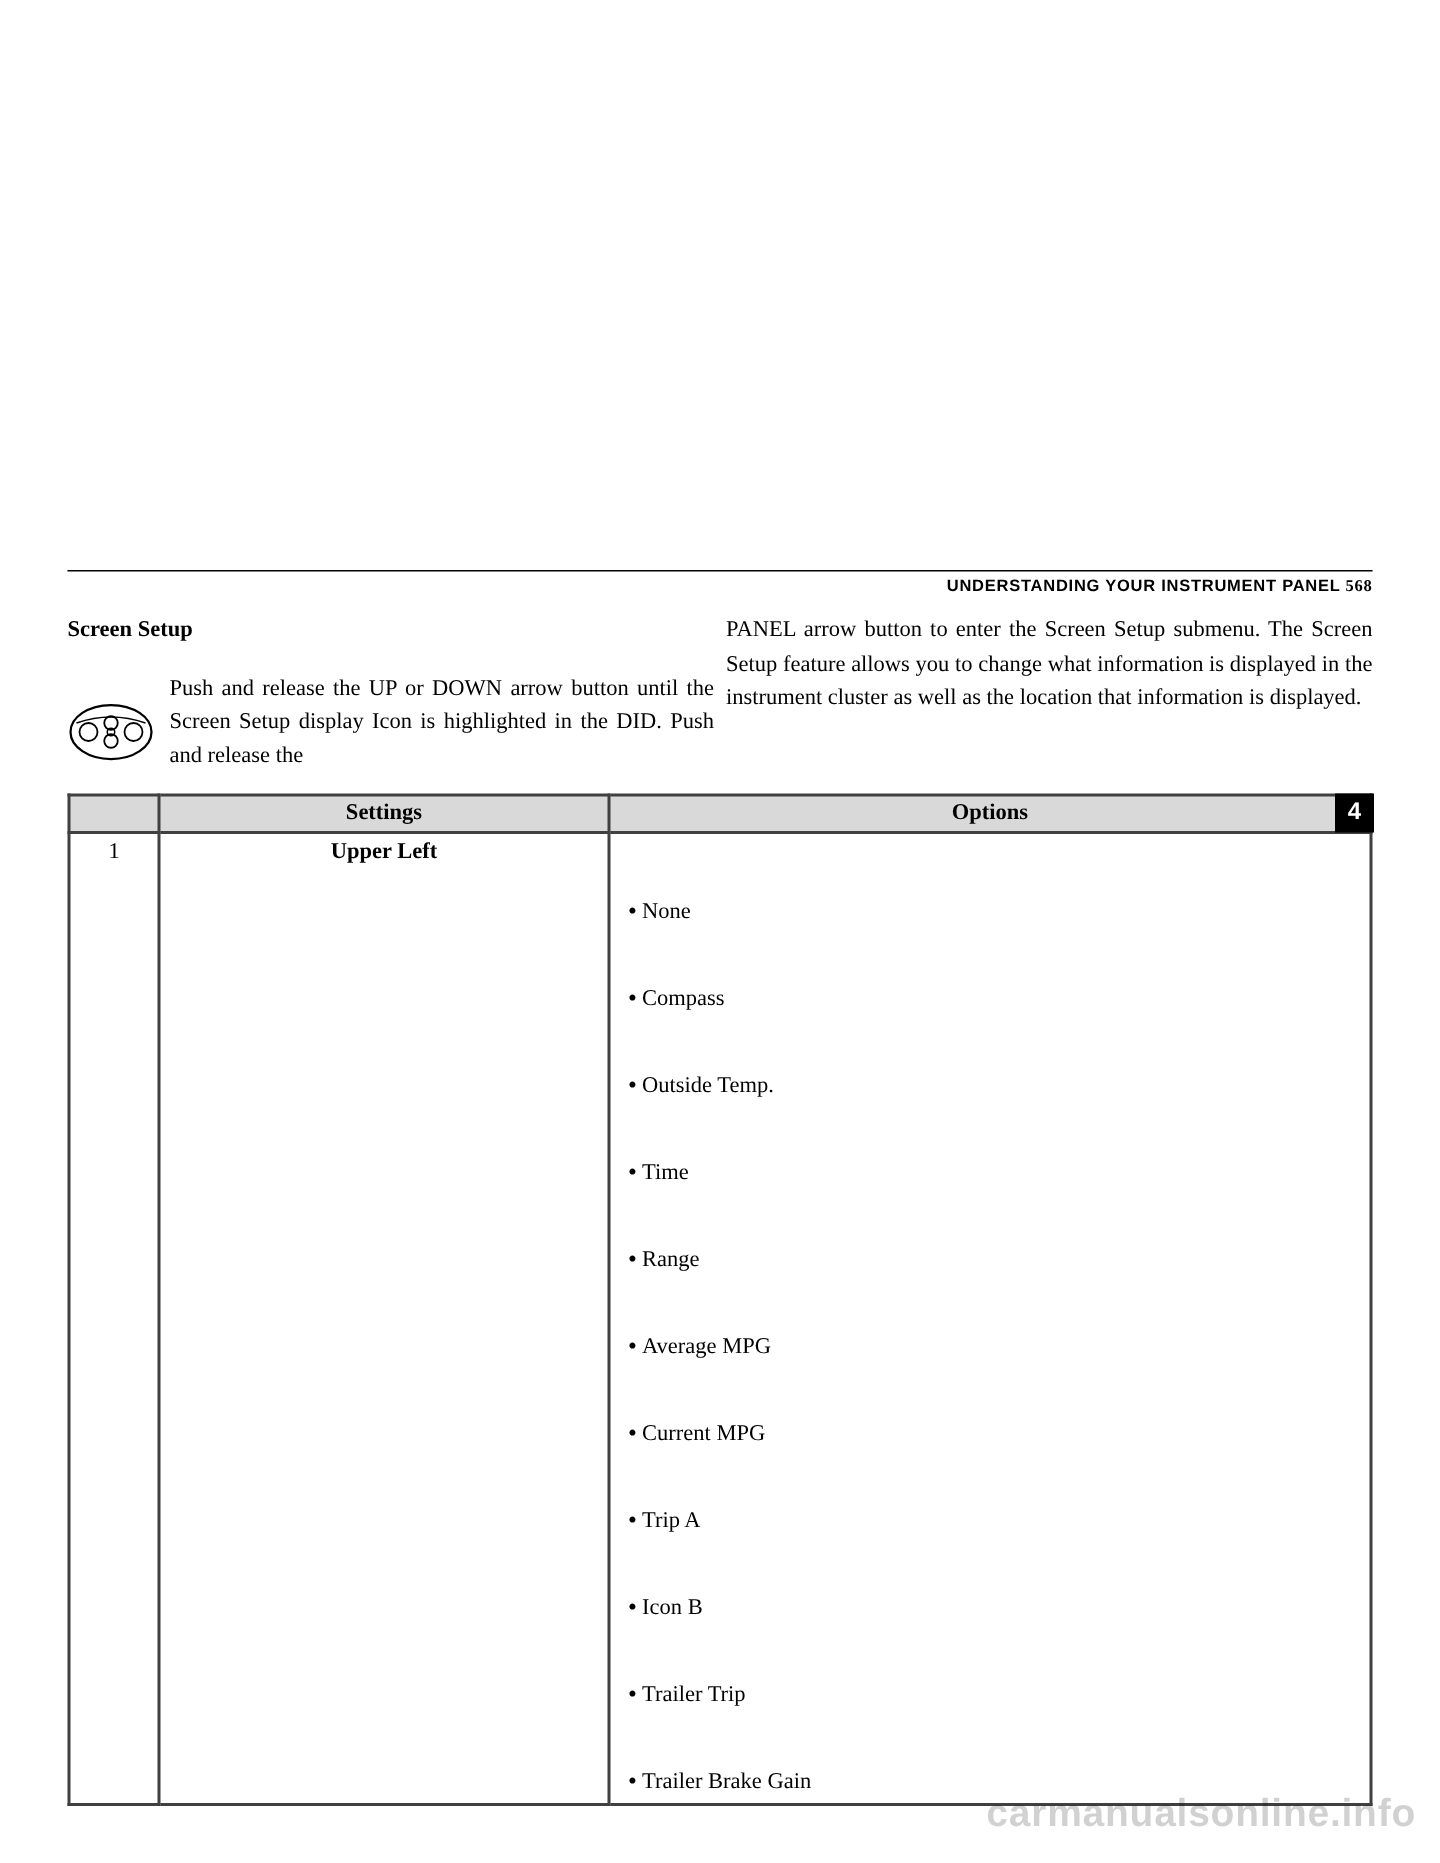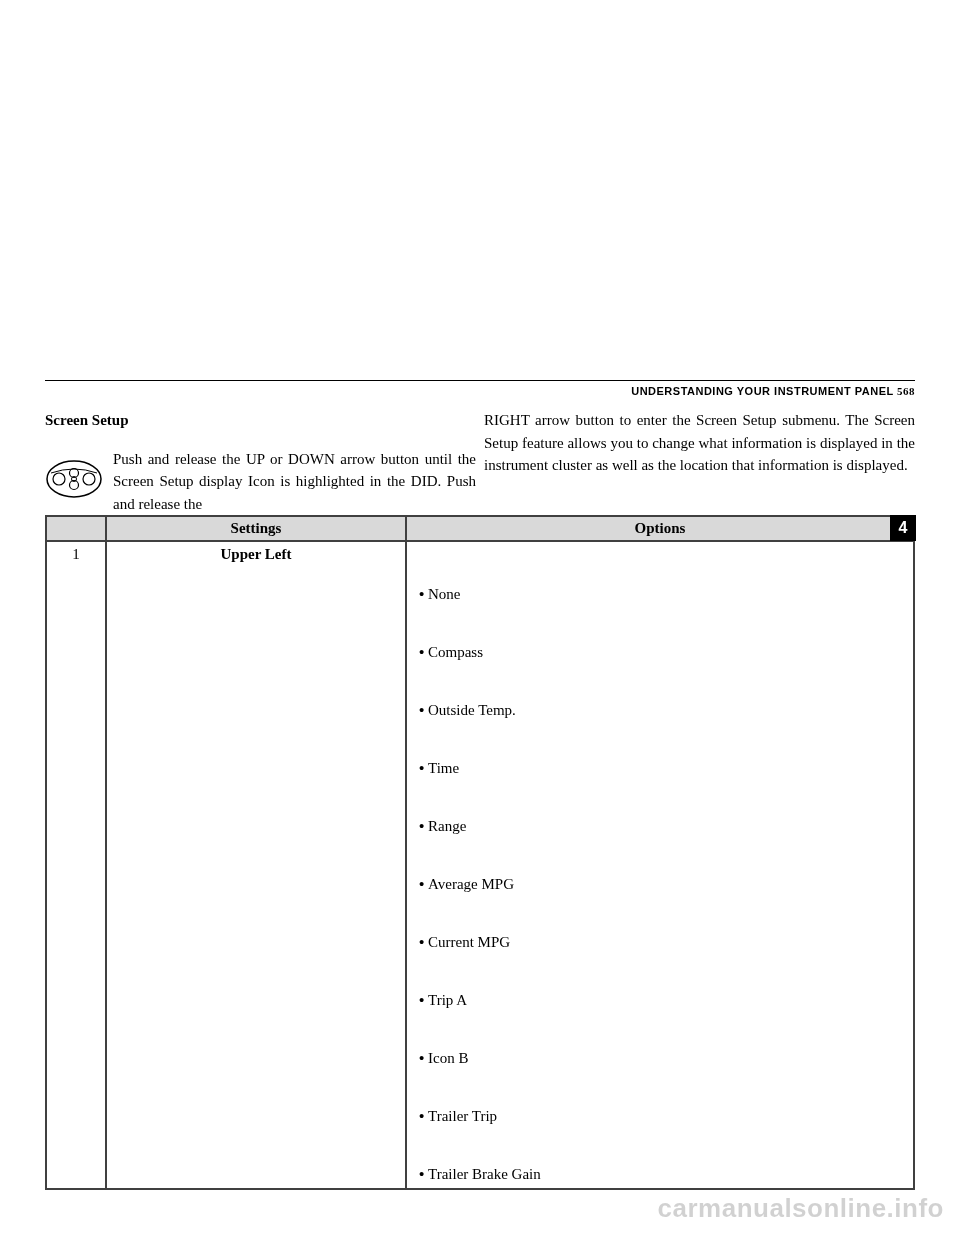--- a/index.html
+++ b/index.html
@@ -30,35 +30,35 @@
       font-weight: bold;
       letter-spacing: 0.5px;
       margin-bottom: 12px;
     }
     .header-text {
       font-family: Arial, sans-serif;
     }
     .two-col {
       display: flex;
       gap: 8px;
-      margin-bottom: 0;
+      margin-bottom: 14px;
     }
     .col-left, .col-right {
       flex: 1;
       font-size: 15px;
       line-height: 1.5;
     }
     .section-title {
       font-weight: bold;
       margin-bottom: 16px;
     }
     .icon-para {
       display: flex;
       gap: 10px;
-      align-items: center;
+      align-items: flex-end;
     }
     .dpad-icon {
       flex-shrink: 0;
       margin-top: 2px;
     }
     .dpad-icon svg {
       width: 58px;
       height: 40px;
     }
     .para-text {
@@ -158,21 +158,21 @@
             <circle cx="44" cy="20" r="6" fill="none" stroke="#000" stroke-width="1.2"></circle>
             <circle cx="29" cy="14" r="4.5" fill="none" stroke="#000" stroke-width="1.2"></circle>
             <circle cx="29" cy="26" r="4.5" fill="none" stroke="#000" stroke-width="1.2"></circle>
             <circle cx="29" cy="20" r="2.5" fill="none" stroke="#000" stroke-width="1"></circle>
           </svg>
         </div>
         <div class="para-text">Push and release the UP or DOWN arrow button until the Screen Setup display Icon is highlighted in the DID. Push and release the</div>
       </div>
     </div>
     <div class="col-right">
-      <div class="para-right">RIGHT arrow button to enter the Screen Setup submenu. The Screen Setup feature allows you to change what information is displayed in the instrument cluster as well as the location that information is displayed.</div>
+      <div class="para-right">PANEL arrow button to enter the Screen Setup submenu. The Screen Setup feature allows you to change what information is displayed in the instrument cluster as well as the location that information is displayed.</div>
     </div>
   </div>
 
   <div class="table-wrap">
     <table>
       <thead>
         <tr>
           <th class="col-num"></th>
           <th>Settings</th>
           <th>Options</th>

